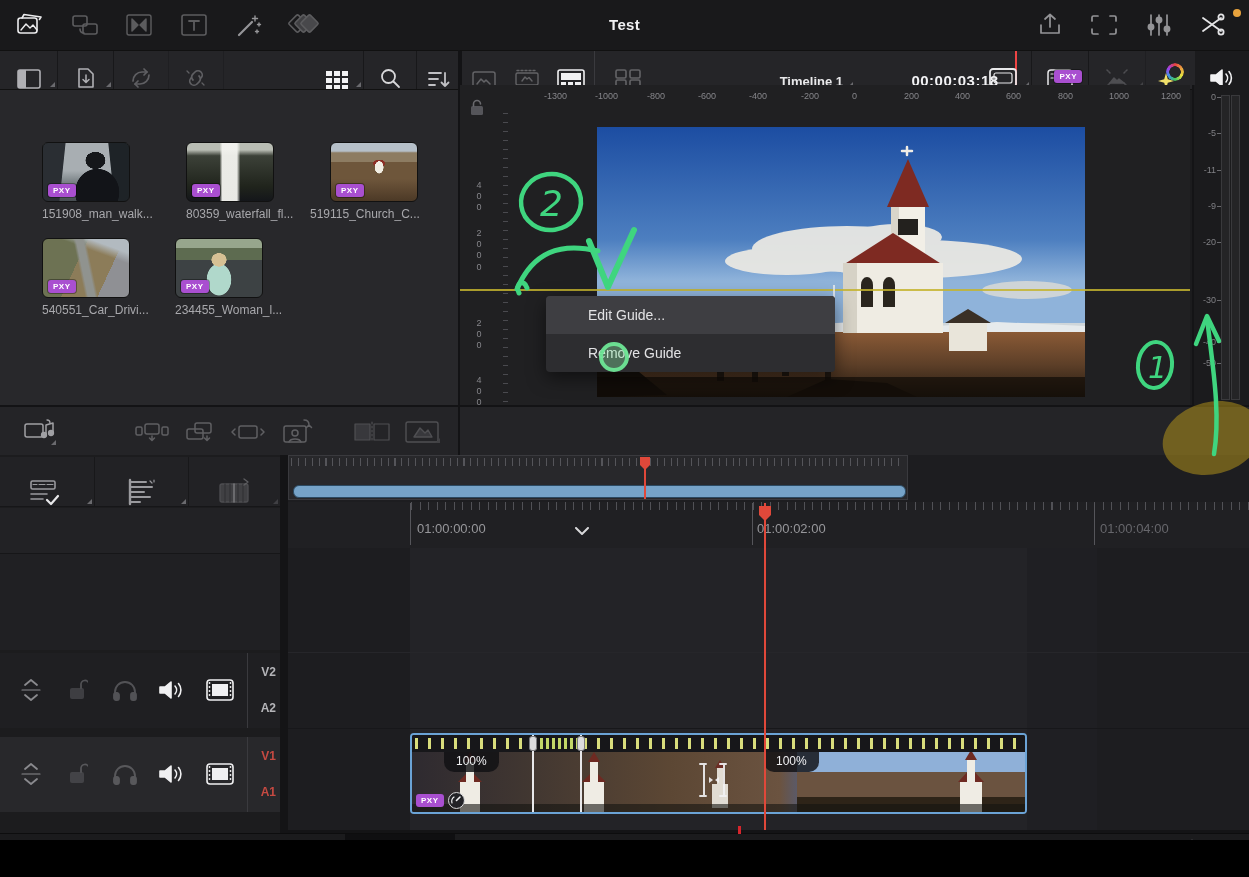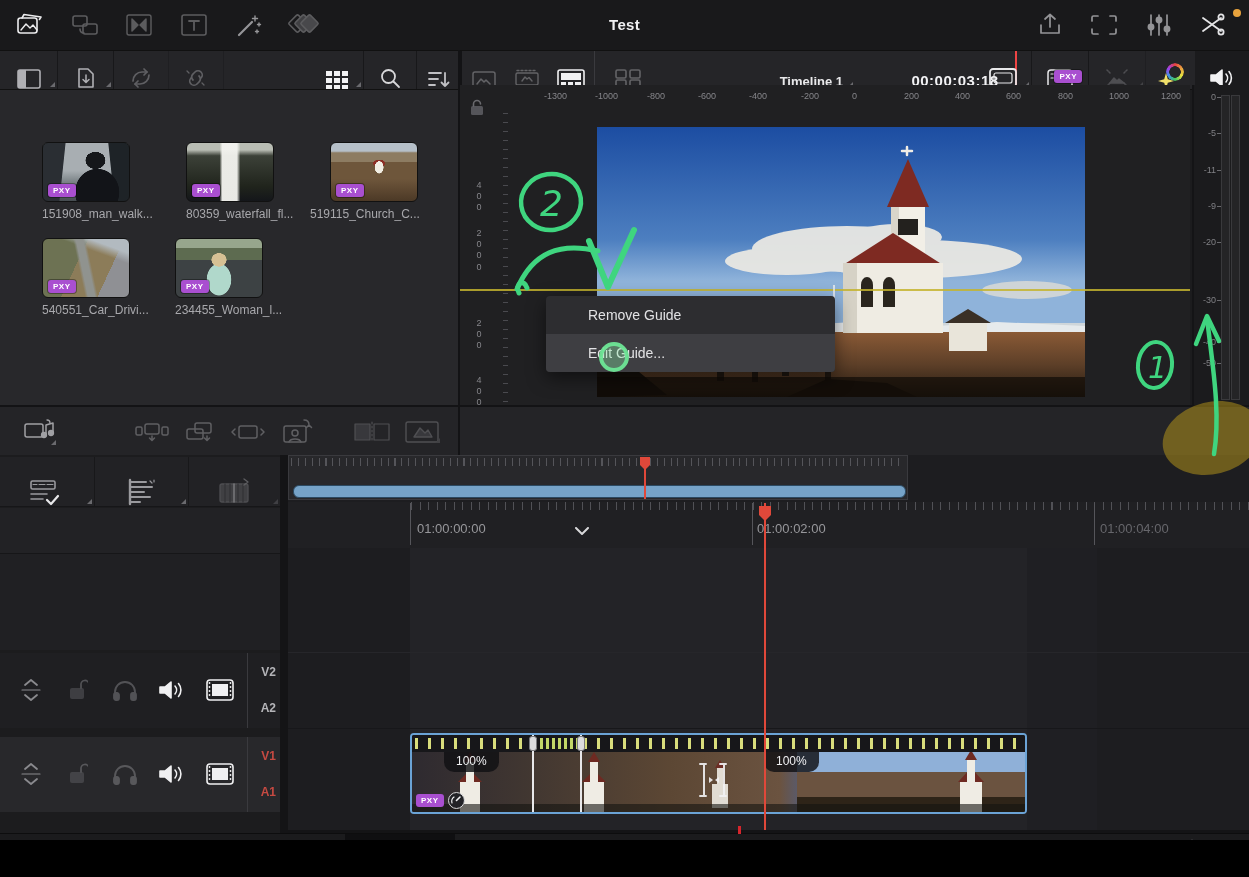--- a/index.html
+++ b/index.html
@@ -425,22 +425,22 @@
         <polygon points="96,178 119,164 142,178" fill="#3a3026"></polygon>
       </g>
       <rect y="250" width="488" height="20" fill="#0f0b07" opacity=".7"></rect>
     </svg>
   </div>
 
   <div class="abs guide"></div>
   <div class="abs" style="left:833px;top:285px;width:2px;height:20px;background:rgba(240,240,240,.75);z-index:7"></div>
 
   <div class="abs ctxmenu">
+    <div class="ctxitem hl">Edit Guide...</div>
     <div class="ctxitem">Remove Guide</div>
-    <div class="ctxitem hl">Edit Guide...</div>
   </div>
 
   <div class="abs meterpanel"></div>
   <span class="abs mlabel" style="left:1196px;top:92px">0</span>
   <span class="abs mlabel" style="left:1196px;top:128px">-5</span>
   <span class="abs mlabel" style="left:1196px;top:165px">-11</span>
   <span class="abs mlabel" style="left:1196px;top:201px">-9</span>
   <span class="abs mlabel" style="left:1196px;top:237px">-20</span>
   <span class="abs mlabel" style="left:1196px;top:295px">-30</span>
   <span class="abs mlabel" style="left:1196px;top:337px">-40</span>

